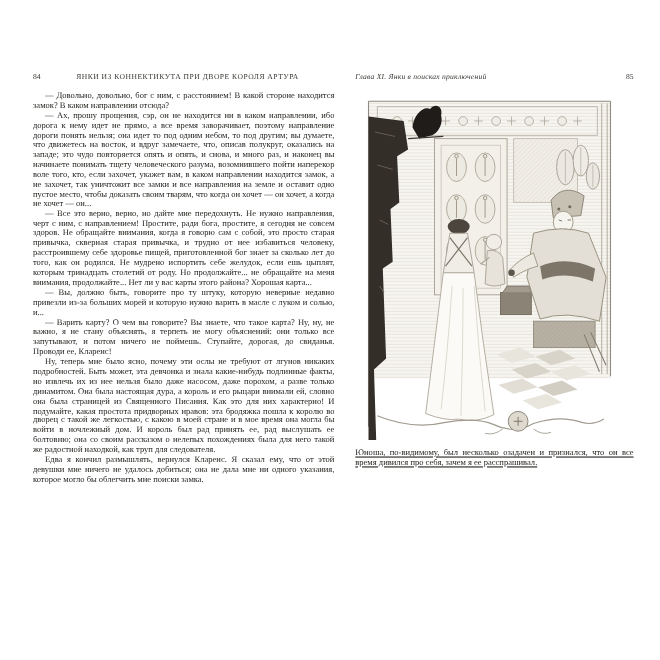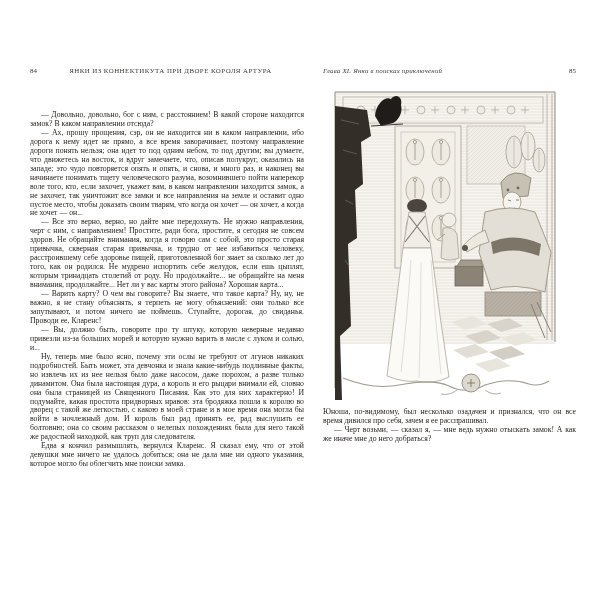--- a/index.html
+++ b/index.html
@@ -19,29 +19,29 @@
     font-size:6.9px;line-height:9px;letter-spacing:0.45px;
     color:#3a3733;margin-bottom:0;
   }
   .running-head .pagenum{letter-spacing:0;}
   .page-left .running-head .head-title{flex:1;text-align:center;}
   .page-right .running-head{letter-spacing:0.2px;}
   .page-right .running-head .head-title{flex:1;text-align:left;font-style:italic;}
   .page-right .running-head .pagenum{text-align:right;}
 
   .body-text{
-    margin-top:36px;
+    margin-top:8px;
     font-size:7.75px;line-height:8.95px;
     text-align:justify;text-justify:inter-word;
     color:#26231f;
   }
   .body-text p{margin:0;text-indent:11px;}
   .body-text p.flush{text-indent:0;}
 
-  .page-right .body-text{margin-top:6px;}
+  .page-right .body-text{margin-top:6px;text-decoration:underline;}
 
   .illustration-wrap{
     margin:15px 0 0 10px;
     width:224px;height:312px;
   }
   .illustration-wrap svg{display:block;}
 </style>
 </head>
 <body>
 
@@ -49,22 +49,22 @@
 
   <div class="page page-left">
     <div class="running-head">
       <span class="pagenum">84</span>
       <span class="head-title">ЯНКИ ИЗ КОННЕКТИКУТА ПРИ ДВОРЕ КОРОЛЯ АРТУРА</span>
     </div>
     <div class="body-text">
         <p>— Довольно, довольно, бог с ним, с расстоянием! В какой стороне находится замок? В каком направлении отсюда?</p>
         <p>— Ах, прошу прощения, сэр, он не находится ни в каком направлении, ибо дорога к нему идет не прямо, а все время заворачивает, поэтому направление дороги понять нельзя; она идет то под одним небом, то под другим; вы думаете, что движетесь на восток, и вдруг замечаете, что, описав полукруг, оказались на западе; это чудо повторяется опять и опять, и снова, и много раз, и наконец вы начинаете понимать тщету человеческого разума, возомнившего пойти наперекор воле того, кто, если захочет, укажет вам, в каком направлении находится замок, а не захочет, так уничтожит все замки и все направления на земле и оставит одно пустое место, чтобы доказать своим тварям, что когда он хочет — он хочет, а когда не хочет — он...</p>
         <p>— Все это верно, верно, но дайте мне передохнуть. Не нужно направления, черт с ним, с направлением! Простите, ради бога, простите, я сегодня не совсем здоров. Не обращайте внимания, когда я говорю сам с собой, это просто старая привычка, скверная старая привычка, и трудно от нее избавиться человеку, расстроившему себе здоровье пищей, приготовленной бог знает за сколько лет до того, как он родился. Не мудрено испортить себе желудок, если ешь цыплят, которым тринадцать столетий от роду. Но продолжайте... не обращайте на меня внимания, продолжайте... Нет ли у вас карты этого района? Хорошая карта...</p>
+        <p>— Вы, должно быть, говорите про ту штуку, которую неверные недавно привезли из-за больших морей и которую нужно варить в масле с луком и солью, и...</p>
         <p>— Варить карту? О чем вы говорите? Вы знаете, что такое карта? Ну, ну, не важно, я не стану объяснять, я терпеть не могу объяснений: они только все запутывают, и потом ничего не поймешь. Ступайте, дорогая, до свиданья. Проводи ее, Кларенс!</p>
-        <p>— Вы, должно быть, говорите про ту штуку, которую неверные недавно привезли из-за больших морей и которую нужно варить в масле с луком и солью, и...</p>
         <p>Ну, теперь мне было ясно, почему эти ослы не требуют от лгунов никаких подробностей. Быть может, эта девчонка и знала какие-нибудь подлинные факты, но извлечь их из нее нельзя было даже насосом, даже порохом, а разве только динамитом. Она была настоящая дура, а король и его рыцари внимали ей, словно она была страницей из Священного Писания. Как это для них характерно! И подумайте, какая простота придворных нравов: эта бродяжка пошла к королю во дворец с такой же легкостью, с какою в моей стране и в мое время она могла бы войти в ночлежный дом. И король был рад принять ее, рад выслушать ее болтовню; она со своим рассказом о нелепых похождениях была для него такой же радостной находкой, как труп для следователя.</p>
         <p>Едва я кончил размышлять, вернулся Кларенс. Я сказал ему, что от этой девушки мне ничего не удалось добиться; она не дала мне ни одного указания, которое могло бы облегчить мне поиски замка.</p>
       </div>
   </div>
 
   <div class="page page-right">
     <div class="running-head">
       <span class="head-title">Глава XI. Янки в поисках приключений</span>
       <span class="pagenum">85</span>
     </div>
@@ -170,17 +170,16 @@
 
         <path d="M10,288 Q42,301 72,294 Q100,289 116,296 Q134,305 152,295 Q176,287 196,294 Q206,297 216,291" fill="none" stroke="#a19b8f" stroke-width="1.1"></path>
         <circle cx="138" cy="293" r="9" fill="#ded9cf" stroke="#8e877b" stroke-width="0.9"></circle>
         <path d="M134,293 h8 M138,289 v8" stroke="#7d7567" stroke-width="0.9"></path>
         <path d="M124,300 q-8,6 -16,4 M152,300 q8,6 16,3" fill="none" stroke="#a19b8f" stroke-width="0.8"></path>
       </svg>
     </div>
 
     <div class="body-text">
         <p class="flush">Юноша, по-видимому, был несколько озадачен и признался, что он все время дивился про себя, зачем я ее расспрашивал.</p>
-        <p>— Черт возьми, — сказал я, — мне ведь нужно отыскать замок! А как же иначе мне до него добраться?</p>
       </div>
   </div>
 
 </div>
 
 </body></html>

